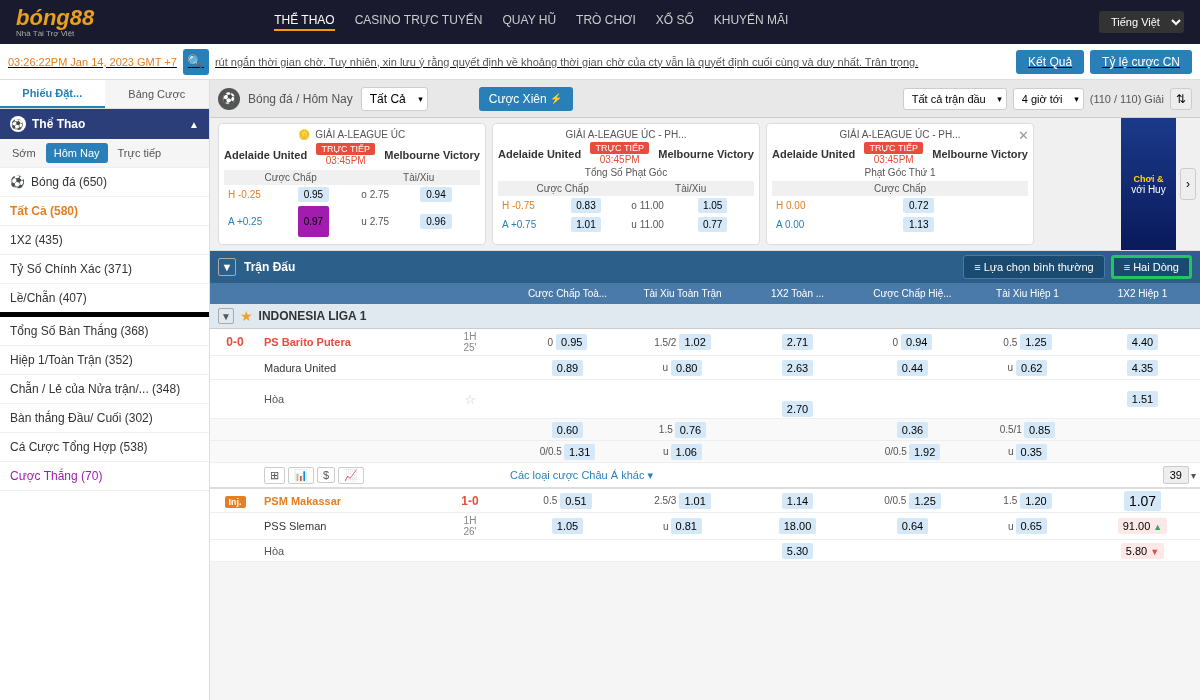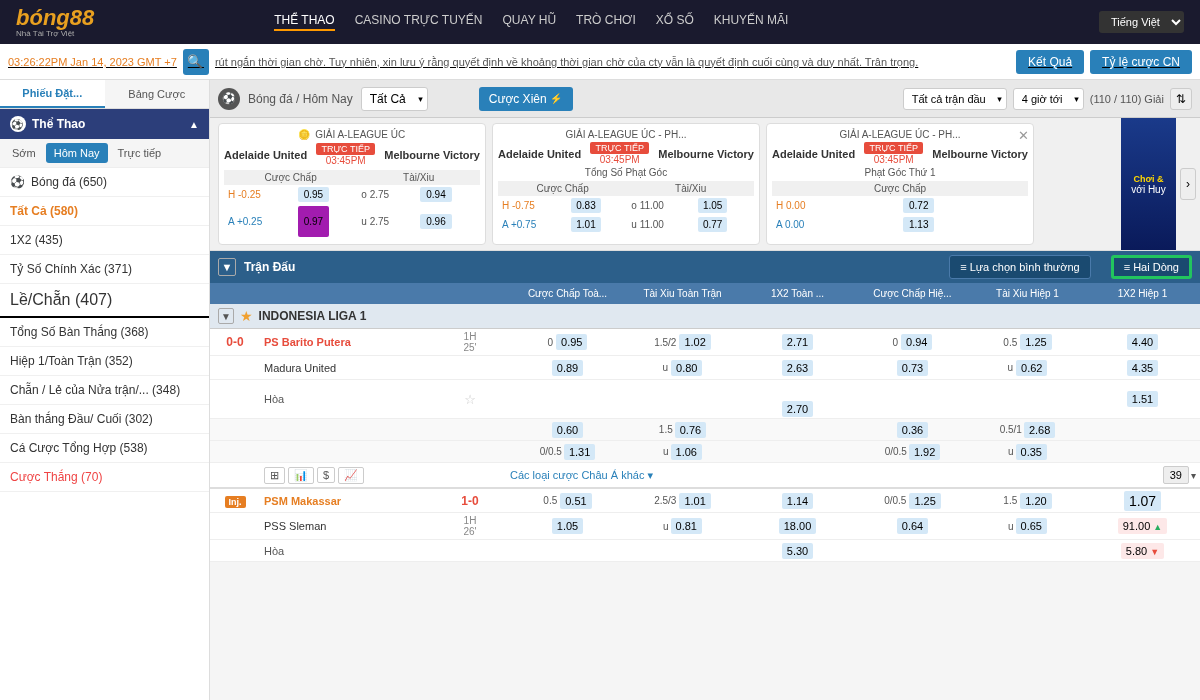--- a/index.html
+++ b/index.html
@@ -69,39 +69,39 @@
       </div>
       <div style="padding:7px 10px;border-bottom:1px solid #f0f0f0;cursor:pointer;color:#e67e22;font-size:12px;font-weight:bold;">
         <span>Tất Cả (580)</span>
       </div>
       <div style="padding:7px 10px;border-bottom:1px solid #f0f0f0;cursor:pointer;color:#333;font-size:12px;">
         <span>1X2 (435)</span>
       </div>
       <div style="padding:7px 10px;border-bottom:1px solid #f0f0f0;cursor:pointer;color:#333;font-size:12px;">
         <span>Tỷ Số Chính Xác (371)</span>
       </div>
-      <div style="padding:7px 10px;border-bottom:2px solid #000000;cursor:pointer;color:#333;font-size:16px;">
+      <div style="padding:7px 10px;border-bottom:5px solid #000000;cursor:pointer;color:#333;font-size:12px;">
         <span>Lề/Chẵn (407)</span>
       </div>
       <div style="padding:7px 10px;border-bottom:1px solid #f0f0f0;cursor:pointer;color:#333;font-size:12px;">
         <span>Tổng Số Bàn Thắng (368)</span>
       </div>
       <div style="padding:7px 10px;border-bottom:1px solid #f0f0f0;cursor:pointer;color:#333;font-size:12px;">
         <span>Hiệp 1/Toàn Trận (352)</span>
       </div>
       <div style="padding:7px 10px;border-bottom:1px solid #f0f0f0;cursor:pointer;color:#333;font-size:12px;">
         <span>Chẵn / Lẻ của Nửa trận/... (348)</span>
       </div>
       <div style="padding:7px 10px;border-bottom:1px solid #f0f0f0;cursor:pointer;color:#333;font-size:12px;">
         <span>Bàn thắng Đầu/ Cuối (302)</span>
       </div>
       <div style="padding:7px 10px;border-bottom:1px solid #f0f0f0;cursor:pointer;color:#333;font-size:12px;">
         <span>Cá Cược Tổng Hợp (538)</span>
       </div>
-      <div style="padding:7px 10px;border-bottom:1px solid #f0f0f0;cursor:pointer;color:#ef4444;font-size:12px;">
+      <div style="padding:7px 10px;border-bottom:1px solid #f0f0f0;cursor:pointer;color:#a21caf;font-size:12px;">
         <span>Cược Thắng (70)</span>
       </div>
     </div>
   </div>
 
   <div style="flex:1;display:flex;flex-direction:column;overflow:hidden;">
 
     <div style="background:#e8e8e8;height:38px;display:flex;align-items:center;padding:0 8px;gap:8px;border-bottom:1px solid #ccc;flex-shrink:0;">
       <div style="width:22px;height:22px;background:#555;border-radius:50%;display:flex;align-items:center;justify-content:center;color:#fff;font-size:11px;">⚽</div>
       <span style="font-size:12px;color:#555;">Bóng đá / Hôm Nay</span>
@@ -252,21 +252,21 @@
         <div style="font-size:9px;color:#ffd700;font-weight:bold;">Chơi &amp;</div>
         <div style="font-size:10px;color:#fff;text-align:center;">với Huy</div>
       </div>
     </div>
 
     <div style="flex:1;overflow-y:auto;background:#f5f5f5;" class="scrollbar">
 
       <div style="background:#2c5f8a;color:#fff;height:32px;display:flex;align-items:center;padding:0 8px;gap:8px;position:sticky;top:0;z-index:10;">
         <button style="background:none;border:1px solid #aaa;color:#fff;width:18px;height:18px;cursor:pointer;font-size:11px;display:flex;align-items:center;justify-content:center;border-radius:2px;">▼</button>
         <span style="font-size:12px;font-weight:bold;">Trận Đấu</span>
-        <div style="margin-left:auto;display:flex;gap:20px;">
+        <div style="margin-left:auto;display:flex;gap:6px;">
           <button style="background:#1a4a70;border:1px solid #4a7aaa;color:#fff;padding:3px 10px;border-radius:3px;cursor:pointer;font-size:11px;">≡ Lựa chọn bình thường</button>
           <button style="background:#1a4a70;border:3px solid #22c55e;color:#fff;padding:3px 10px;border-radius:3px;cursor:pointer;font-size:11px;">≡ Hai Dòng</button>
         </div>
       </div>
 
       <div style="display:grid;grid-template-columns:50px 170px 80px 1fr 1fr 1fr 1fr 1fr 1fr;background:#4a7aaa;color:#fff;font-size:10px;padding:3px 0;position:sticky;top:32px;z-index:9;">
         <div style="padding:2px 4px;"></div>
         <div style="padding:2px 4px;"></div>
         <div style="padding:2px 4px;"></div>
         <div style="padding:2px 4px;text-align:center;">Cược Chấp Toà...</div>
@@ -320,21 +320,21 @@
           <button style="background:#d4e8f7;border:none;padding:2px 5px;border-radius:2px;cursor:pointer;font-size:11px;">0.89</button>
         </div>
         <div style="padding:1px 2px;display:flex;gap:3px;align-items:center;justify-content:center;">
           <span style="font-size:10px;color:#555;">u</span>
           <button style="background:#d4e8f7;border:none;padding:2px 5px;border-radius:2px;cursor:pointer;font-size:11px;">0.80</button>
         </div>
         <div style="padding:1px 2px;text-align:center;">
           <button style="background:#d4e8f7;border:none;padding:2px 5px;border-radius:2px;cursor:pointer;font-size:11px;text-align:center;">2.63</button>
         </div>
         <div style="padding:1px 2px;display:flex;gap:3px;align-items:center;justify-content:center;">
-          <button style="background:#d4e8f7;border:none;padding:2px 5px;border-radius:2px;cursor:pointer;font-size:11px;">0.73</button>
+          <button style="background:#d4e8f7;border:none;padding:2px 5px;border-radius:2px;cursor:pointer;font-size:11px;">0.44</button>
         </div>
         <div style="padding:1px 2px;display:flex;gap:3px;align-items:center;justify-content:center;">
           <span style="font-size:10px;color:#555;">u</span>
           <button style="background:#d4e8f7;border:none;padding:2px 5px;border-radius:2px;cursor:pointer;font-size:11px;">0.62</button>
         </div>
         <div style="padding:1px 2px;text-align:center;">
           <button style="background:#d4e8f7;border:none;padding:2px 5px;border-radius:2px;cursor:pointer;font-size:11px;">4.35</button>
         </div>
       </div>
 
@@ -366,21 +366,21 @@
         <div style="padding:1px 2px;display:flex;gap:2px;align-items:center;justify-content:center;">
           <span style="font-size:10px;color:#555;">1.5</span>
           <button style="background:#d4e8f7;border:none;padding:2px 5px;border-radius:2px;cursor:pointer;font-size:11px;">0.76</button>
         </div>
         <div></div>
         <div style="padding:1px 2px;text-align:center;">
           <button style="background:#d4e8f7;border:none;padding:2px 5px;border-radius:2px;cursor:pointer;font-size:11px;">0.36</button>
         </div>
         <div style="padding:1px 2px;display:flex;gap:2px;align-items:center;justify-content:center;">
           <span style="font-size:10px;color:#555;">0.5/1</span>
-          <button style="background:#d4e8f7;border:none;padding:2px 5px;border-radius:2px;cursor:pointer;font-size:11px;">2.68</button>
+          <button style="background:#d4e8f7;border:none;padding:2px 5px;border-radius:2px;cursor:pointer;font-size:11px;">0.85</button>
         </div>
         <div></div>
       </div>
 
       <div style="background:#f9f9f9;border-bottom:1px solid #eee;display:grid;grid-template-columns:50px 170px 80px 1fr 1fr 1fr 1fr 1fr 1fr;align-items:center;min-height:22px;">
         <div></div>
           <div></div>
           <div></div>
         <div style="padding:1px 2px;display:flex;gap:2px;align-items:center;justify-content:center;">
           <span style="font-size:10px;color:#555;">0/0.5</span>

